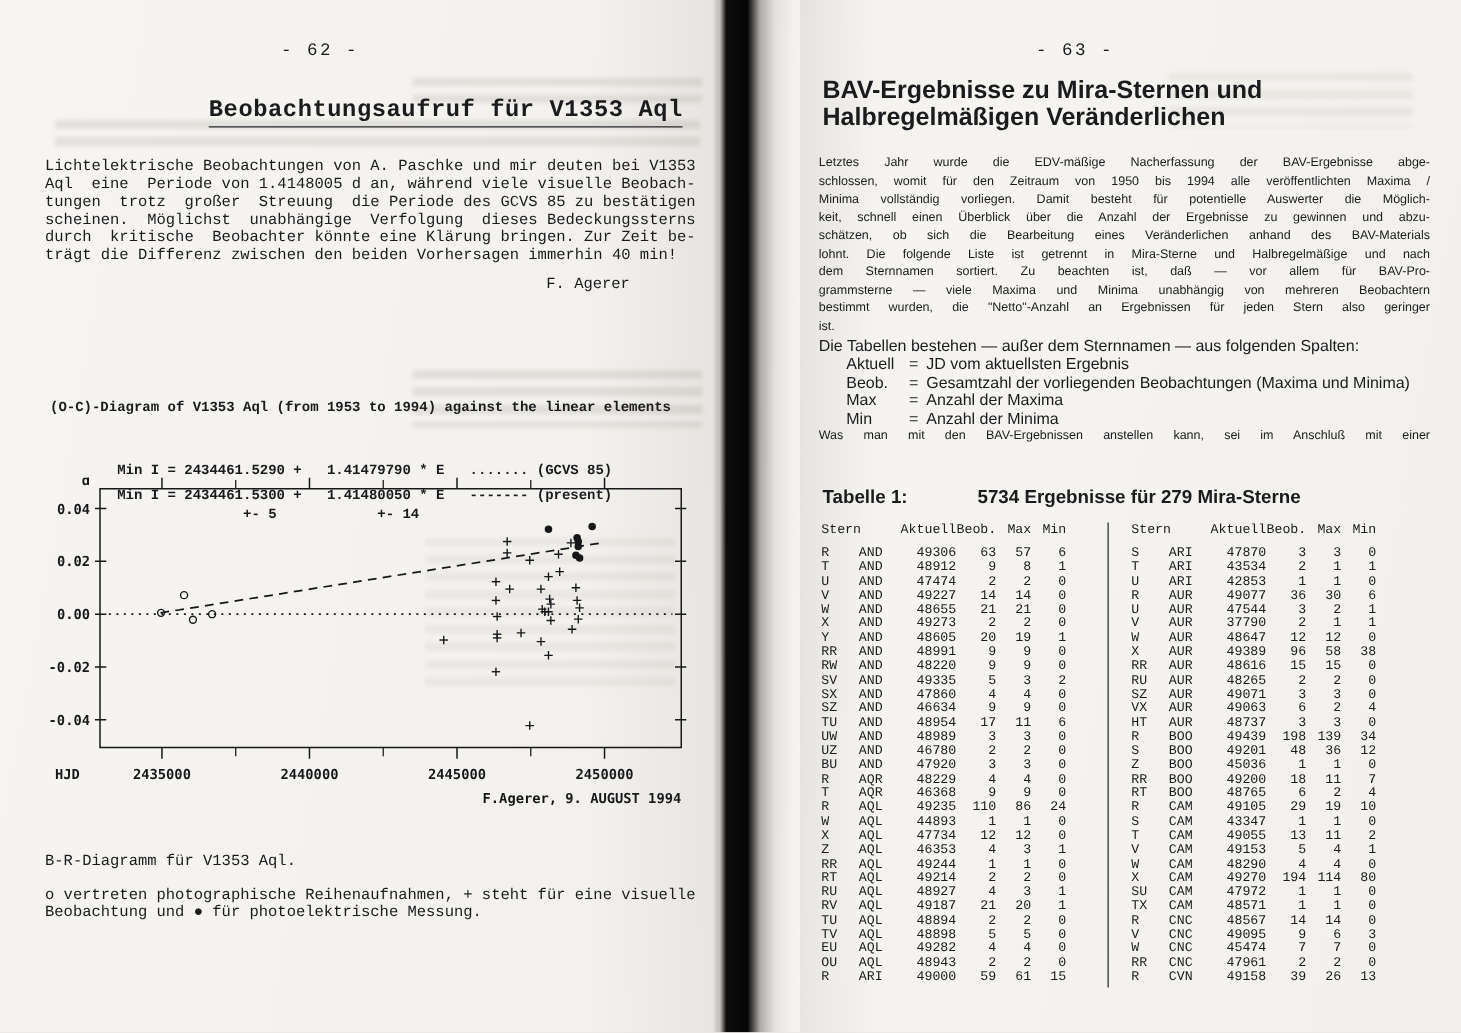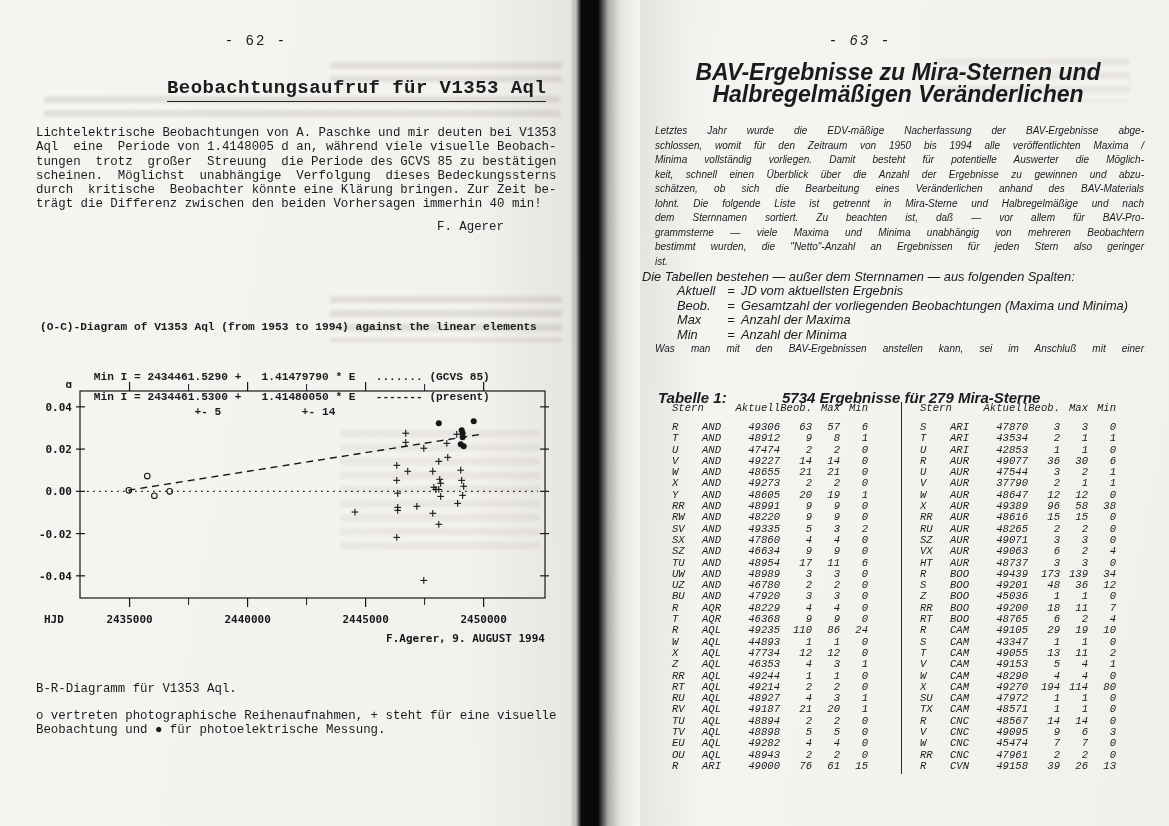--- a/index.html
+++ b/index.html
@@ -17,21 +17,21 @@
   .page-shade-r{left:640px;top:0;width:60px;height:826px;background:linear-gradient(to left,rgba(60,55,48,0) 0,rgba(60,55,48,0.08) 100%);}
   .ghost{background:repeating-linear-gradient(180deg,rgba(110,104,94,0.14) 0 7px,rgba(0,0,0,0) 7px 14px);filter:blur(1.6px);border-radius:3px;}
   
   .pageno{width:320px;text-align:center;font-size:14px;letter-spacing:2px;}
   .art-title{font-weight:bold;font-size:19px;letter-spacing:0.45px;border-bottom:1.6px solid #26262a;padding-bottom:2px;}
   .body-mono{font-size:12.4px;line-height:14.3px;}
   .chart-head{font-size:11.2px;line-height:15px;font-weight:bold;}
   .chart-head div:first-child{margin-bottom:5px;}
   .axlbl{font-family:"DejaVu Sans Mono",monospace;font-size:11px;font-weight:bold;fill:#17171a;}
   
-  .big-title{width:480px;text-align:center;font-weight:bold;font-size:23px;line-height:21.5px;}
+  .big-title{width:480px;text-align:left;font-weight:bold;font-size:20px;line-height:21.5px;}
   .body-sans{font-size:10px;line-height:14.5px;width:489px;}
   .body-sans div{text-align:justify;text-align-last:justify;}
   .body-sans div.last-line{text-align-last:left;}
   .one-line{font-size:12.8px;}
   .defrow{display:flex;font-size:12.8px;line-height:14.5px;padding-left:22px;font-family:"Liberation Sans",sans-serif;}
   .defrow .term{width:44px;}
   .defrow .eq{width:20px;text-align:center;}
   .tab-title{display:flex;font-weight:bold;font-size:15px;font-family:"Liberation Sans",sans-serif;align-items:center;}
   .tab-title .lbl{width:124px;}
   
@@ -192,42 +192,42 @@
 
     <div class="abs body-mono" style="left:36px;top:682px;">B-R-Diagramm für V1353 Aql.</div>
 
     <div class="abs body-mono pre" style="left:36px;top:709px;"><div>o vertreten photographische Reihenaufnahmen, + steht für eine visuelle</div><div class="last-line">Beobachtung und ● für photoelektrische Messung.</div></div>
   </div>
 
   <div class="abs page-shade-l"></div>
   <div class="abs gutter"></div>
   <div class="abs page-shade-r"></div>
 
-  <div class="abs sans" style="left:640px;top:0;width:529px;height:826px;font-style:italic;">
+  <div class="abs sans" style="left:640px;top:0;width:529px;height:826px;">
     <div class="abs pageno" style="left:60px;top:33px;font-family:'Liberation Mono',monospace;">- 63 -</div>
 
     <div class="abs big-title sans" style="left:18px;top:62px;">
         <div>BAV-Ergebnisse zu Mira-Sternen und</div>
         <div class="last-line">Halbregelmäßigen Veränderlichen</div>
       </div>
 
     <div class="abs body-sans sans" style="left:15px;top:124px;">
         <div>Letztes Jahr wurde die EDV-mäßige Nacherfassung der BAV-Ergebnisse abge-</div>
         <div>schlossen, womit für den Zeitraum von 1950 bis 1994 alle veröffentlichten Maxima /</div>
         <div>Minima vollständig vorliegen. Damit besteht für potentielle Auswerter die Möglich-</div>
         <div>keit, schnell einen Überblick über die Anzahl der Ergebnisse zu gewinnen und abzu-</div>
         <div>schätzen, ob sich die Bearbeitung eines Veränderlichen anhand des BAV-Materials</div>
         <div>lohnt. Die folgende Liste ist getrennt in Mira-Sterne und Halbregelmäßige und nach</div>
         <div>dem Sternnamen sortiert. Zu beachten ist, daß — vor allem für BAV-Pro-</div>
         <div>grammsterne — viele Maxima und Minima unabhängig von mehreren Beobachtern</div>
         <div>bestimmt wurden, die "Netto"-Anzahl an Ergebnissen für jeden Stern also geringer</div>
         <div class="last-line">ist.</div>
       </div>
 
-    <div class="abs one-line sans" style="left:2px;top:269px;">Die Tabellen bestehen — außer dem Sternnamen — aus folgenden Spalten:</div>
+    <div class="abs one-line sans" style="left:15px;top:269px;">Die Tabellen bestehen — außer dem Sternnamen — aus folgenden Spalten:</div>
 
     <div class="abs" style="left:15px;top:284px;" id="defs">
         <div class="defrow">
           <span class="term">Aktuell</span>
           <span class="eq">=</span>
           <span class="def">JD vom aktuellsten Ergebnis</span>
         </div>
         <div class="defrow">
           <span class="term">Beob.</span>
           <span class="eq">=</span>
@@ -247,21 +247,21 @@
 
     <div class="abs body-sans sans" style="left:15px;top:342px;">
         <div>Was man mit den BAV-Ergebnissen anstellen kann, sei im Anschluß mit einer</div>
       </div>
 
     <div class="abs tab-title" style="left:18px;top:389px;">
       <span class="lbl">Tabelle 1:</span>
       <span>5734 Ergebnisse für 279 Mira-Sterne</span>
     </div>
 
-    <div class="abs startable" style="left:15px;top:402px;margin-left:15px;">
+    <div class="abs startable" style="left:15px;top:418px;">
       <div class="tgroup tgroup-left">
         <div class="thead" id="thead-left">
             <span class="c-stern">Stern</span>
             <span class="c-akt">Aktuell</span>
             <span class="c-beob">Beob.</span>
             <span class="c-max">Max</span>
             <span class="c-min">Min</span>
           </div>
         <div id="tcol-left">
             <div class="trow">
@@ -501,21 +501,21 @@
               <span class="c-cons">AQL</span>
               <span class="c-akt">48943</span>
               <span class="c-beob">2</span>
               <span class="c-max">2</span>
               <span class="c-min">0</span>
             </div>
             <div class="trow">
               <span class="c-name">R</span>
               <span class="c-cons">ARI</span>
               <span class="c-akt">49000</span>
-              <span class="c-beob">76</span>
+              <span class="c-beob">59</span>
               <span class="c-max">61</span>
               <span class="c-min">15</span>
             </div>
           </div>
       </div>
       <div class="tdivider"></div>
       <div class="tgroup tgroup-right">
         <div class="thead" id="thead-right">
             <span class="c-stern">Stern</span>
             <span class="c-akt">Aktuell</span>
@@ -625,21 +625,21 @@
               <span class="c-cons">AUR</span>
               <span class="c-akt">48737</span>
               <span class="c-beob">3</span>
               <span class="c-max">3</span>
               <span class="c-min">0</span>
             </div>
             <div class="trow">
               <span class="c-name">R</span>
               <span class="c-cons">BOO</span>
               <span class="c-akt">49439</span>
-              <span class="c-beob">173</span>
+              <span class="c-beob">198</span>
               <span class="c-max">139</span>
               <span class="c-min">34</span>
             </div>
             <div class="trow">
               <span class="c-name">S</span>
               <span class="c-cons">BOO</span>
               <span class="c-akt">49201</span>
               <span class="c-beob">48</span>
               <span class="c-max">36</span>
               <span class="c-min">12</span>

